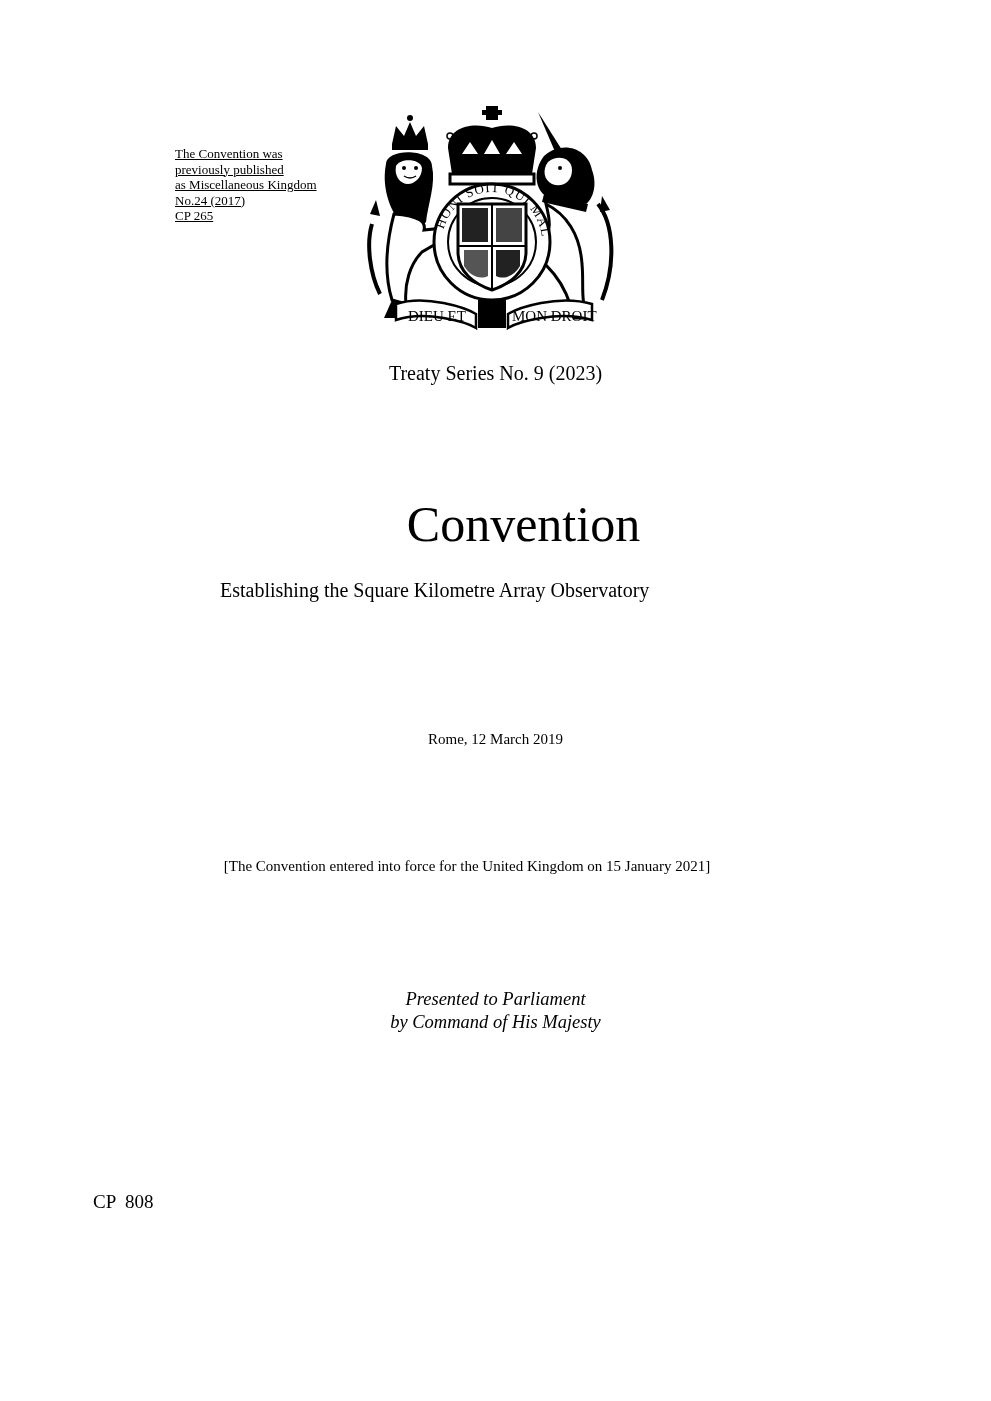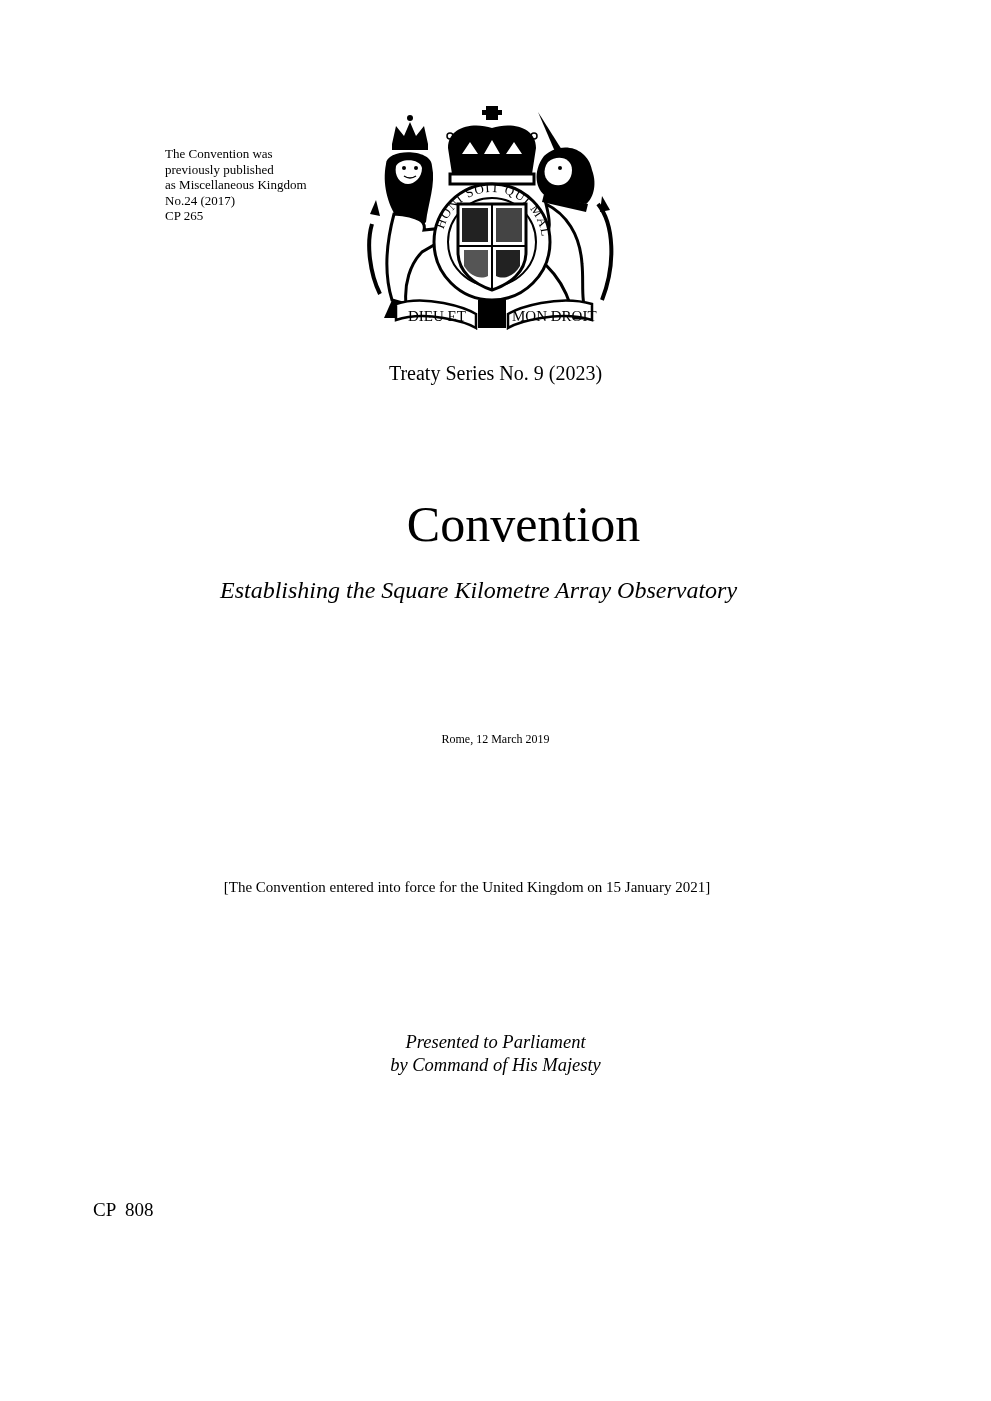--- a/index.html
+++ b/index.html
@@ -11,25 +11,26 @@
       width: 991px;
       height: 1401px;
       position: relative;
       overflow: hidden;
       font-family: "Liberation Serif", "DejaVu Serif", serif;
       color: #000000;
     }
     .abs { position: absolute; }
 
     .side-note {
-      left: 165px;
+      left: 175px;
       top: 146px;
       font-size: 13px;
       line-height: 15.5px;
       width: 160px;
+      text-decoration: underline;
     }
     .side-note div { white-space: nowrap; }
 
     .crest {
       left: 366px;
       top: 104px;
       width: 252px;
       height: 226px;
     }
 
@@ -48,62 +49,60 @@
       top: 494px;
       text-align: center;
       font-size: 50px;
       line-height: 60px;
       padding-left: 28px;
     }
 
     .subtitle {
       left: 220px;
       top: 577px;
-      font-size: 24px;
+      font-size: 20px;
       line-height: 26px;
       white-space: nowrap;
-      font-style: italic;
     }
 
     .place-date {
       left: 0;
       width: 991px;
       top: 729px;
       text-align: center;
-      font-size: 12px;
+      font-size: 15px;
       line-height: 20px;
     }
 
     .entry-force {
       left: 0;
       width: 934px;
-      top: 877px;
+      top: 856px;
       text-align: center;
       font-size: 15px;
       line-height: 20px;
     }
 
     .presented {
       left: 0;
       width: 991px;
-      top: 1031px;
+      top: 988px;
       text-align: center;
       font-size: 18.5px;
       line-height: 22.5px;
       font-style: italic;
     }
     .presented div { white-space: nowrap; }
 
     .cp-number {
       left: 93px;
       top: 1190px;
       font-size: 19px;
       line-height: 24px;
       white-space: pre;
-      margin-top: 8px;
     }
   </style>
 </head>
 <body>
 
 <div class="abs side-note">
   <div>The Convention was</div>
   <div>previously published</div>
   <div>as Miscellaneous Kingdom</div>
   <div>No.24 (2017)</div>

